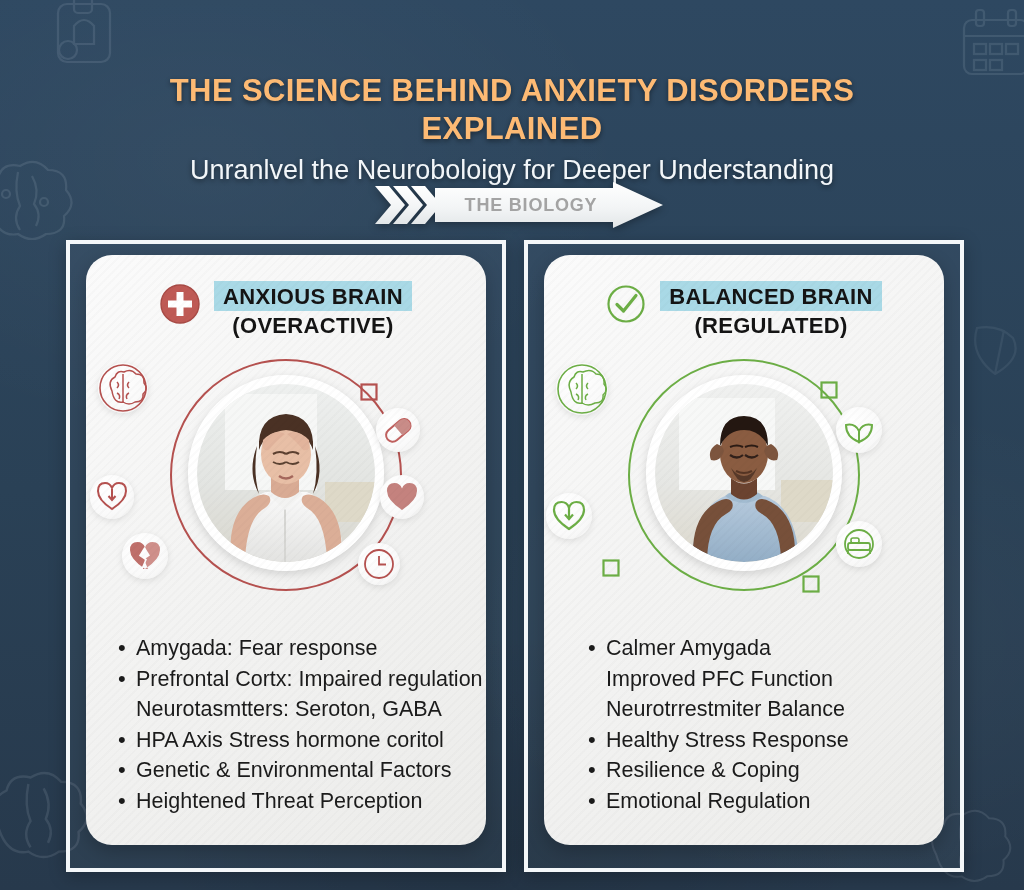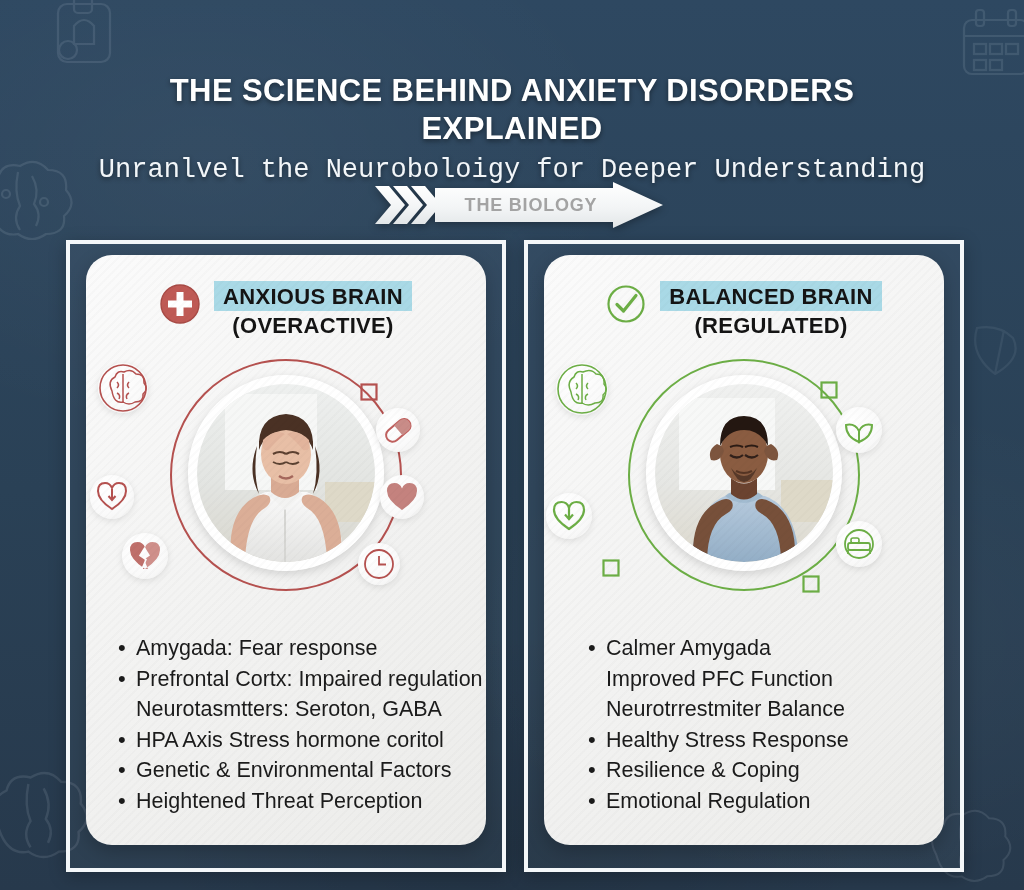--- a/index.html
+++ b/index.html
@@ -20,29 +20,28 @@
     pointer-events:none;
   }
   .wm{position:absolute;opacity:.11;pointer-events:none;}
   .wm svg{display:block;stroke:#dbe8f2;fill:none;stroke-width:2.2;}
 
   
   #header{position:absolute;left:0;top:0;width:1024px;text-align:center;}
   #title{
     margin:0;padding:72px 90px 0;
     font-size:31px;font-weight:bold;letter-spacing:.4px;line-height:1.22;
-    color:#ffffff;text-transform:uppercase;
+    color:#fdba74;text-transform:uppercase;
     text-shadow:0 2px 5px rgba(0,0,0,.45);
   }
   #subtitle{
     margin:6px 0 3px;padding:0 60px;
     font-size:27px;font-weight:normal;line-height:1.2;
     color:#f2f6f9;
     text-shadow:0 2px 5px rgba(0,0,0,.45);
-    font-family:Liberation Mono, monospace;
   }
 
   
   #banner{position:absolute;left:373px;top:182px;width:290px;height:46px;}
   #banner svg{display:block;filter:drop-shadow(0 2px 4px rgba(0,0,0,.35));}
   #banner-label{
     position:absolute;left:0;top:0;width:290px;height:46px;
     display:flex;align-items:center;justify-content:center;
     padding-left:26px;box-sizing:border-box;
     font-size:18px;font-weight:bold;letter-spacing:.8px;

